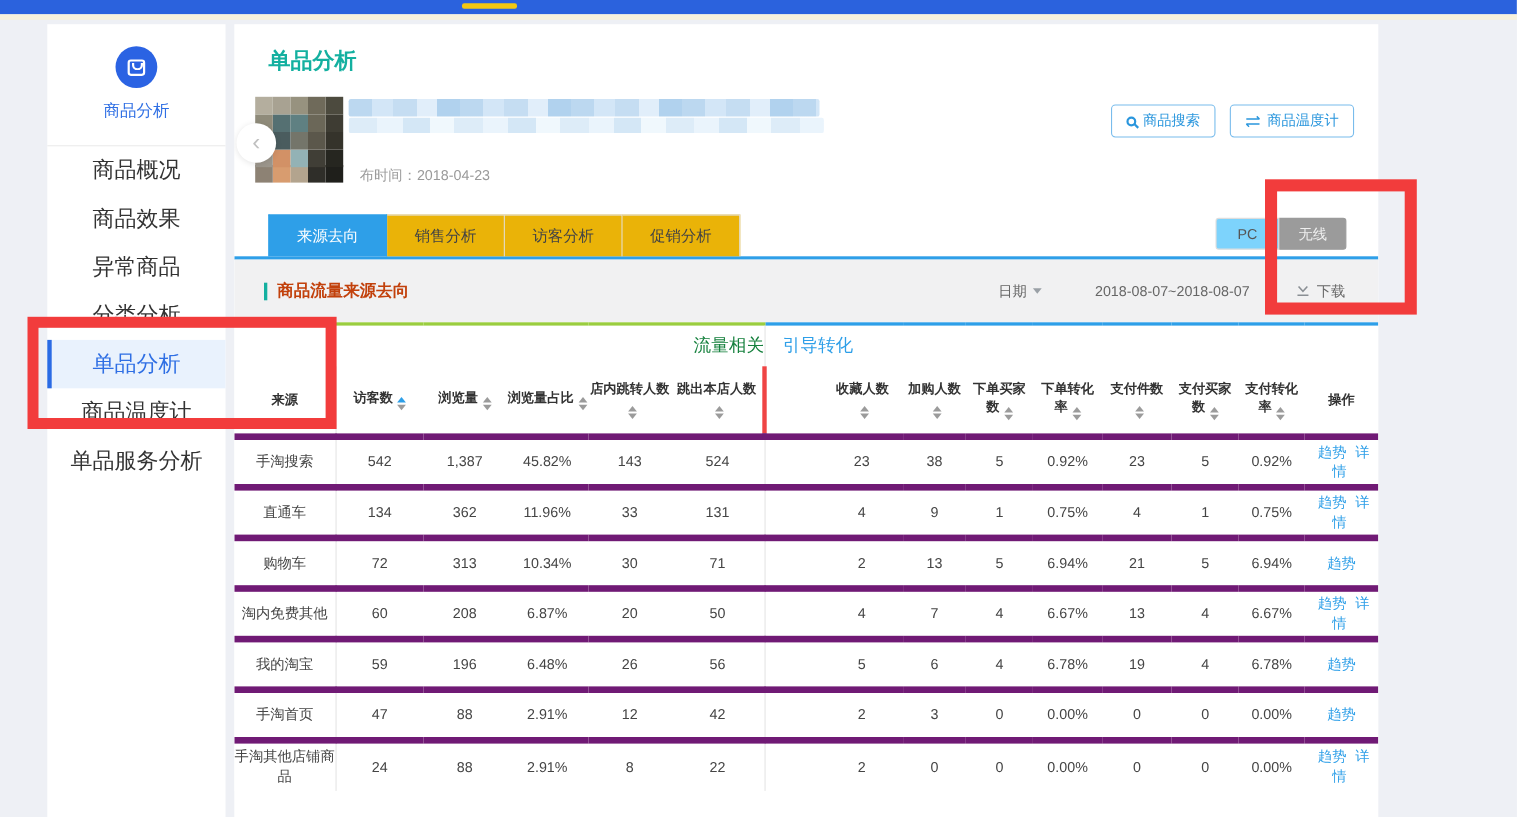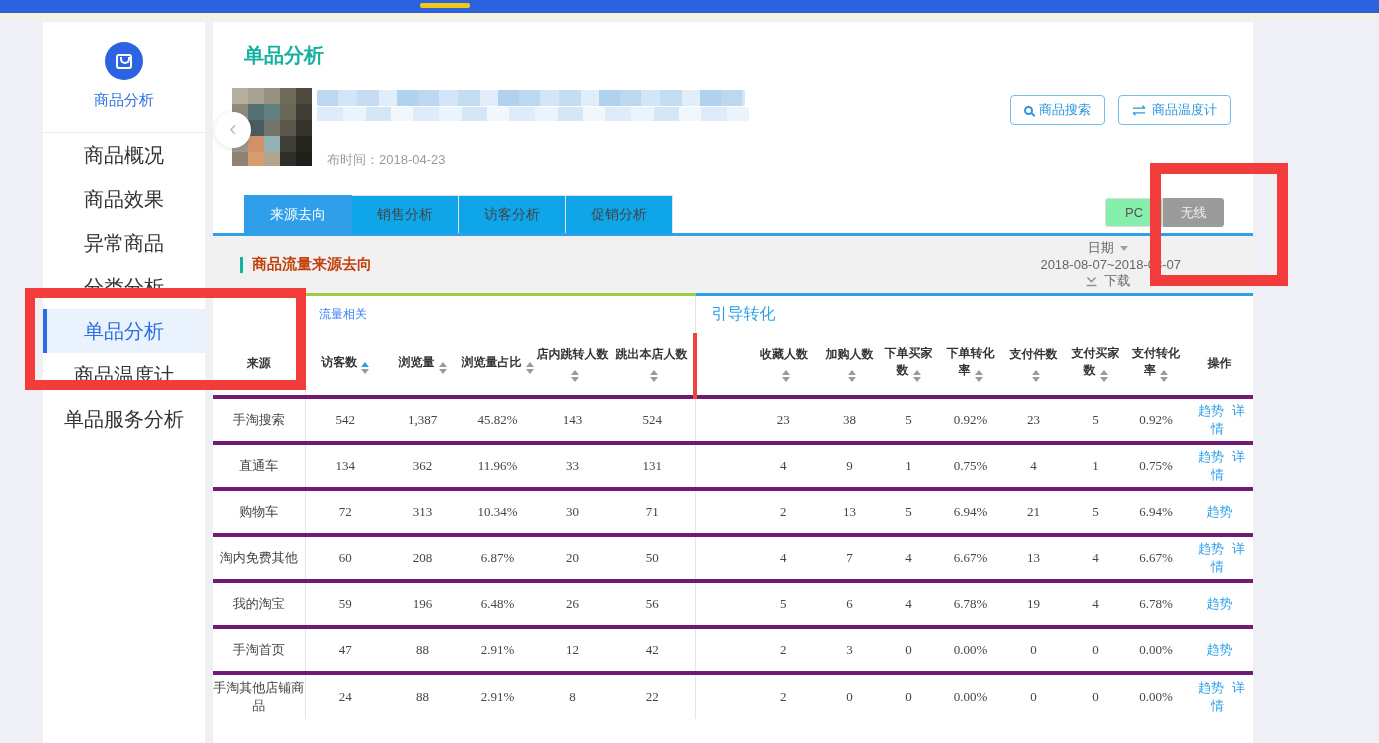--- a/index.html
+++ b/index.html
@@ -41,57 +41,57 @@
   .publish { position:absolute; left:114px; top:129px; font-size:13px; color:#9a9a9a; }
 
   .hbtn { position:absolute; top:73px; height:30px; border:1px solid #79bcec; border-radius:4px; background:#fff; color:#2a96dd; font-size:13px; display:flex; align-items:center; gap:6px; padding:0 13px; cursor:pointer; font-family:inherit; }
   #btn-search { left:797px; }
   #btn-thermo { left:905px; }
   .mag { width:9px; height:9px; border:2px solid #2a96dd; border-radius:50%; position:relative; display:inline-block; }
   .mag::after { content:""; position:absolute; width:2px; height:5px; background:#2a96dd; transform:rotate(-45deg); right:-3px; bottom:-4px; }
 
   
   .tabs { position:absolute; left:31px; top:173px; display:flex; z-index:2; }
-  .tab { height:38px; line-height:37px; padding:0 25px; font-size:14px; color:#444; background:#0ea5e9; border:1px solid #e1e1e1; border-bottom:none; border-left:none; cursor:pointer; }
+  .tab { height:38px; line-height:37px; padding:0 25px; font-size:14px; color:#444; background:#eab308; border:1px solid #e1e1e1; border-bottom:none; border-left:none; cursor:pointer; }
   .tab:first-child { border-left:1px solid #e1e1e1; }
   .tab.active { background:#2e9fe8; color:#fff; border-color:#2e9fe8; }
   .tab-line { position:absolute; left:0; top:211px; width:1040px; height:3px; background:#2e9fe8; }
 
   
   .toggle { position:absolute; left:892px; top:176px; display:flex; z-index:2; }
   .toggle .tg { height:29px; line-height:27px; font-size:13px; text-align:center; cursor:pointer; font-family:inherit; }
-  .tg-pc { width:58px; background:#86efac; color:#555; border:1px solid #ddd; border-radius:3px 0 0 3px; }
+  .tg-pc { width:58px; background:#7dd3fc; color:#555; border:1px solid #ddd; border-radius:3px 0 0 3px; }
   .tg-wl { width:61px; background:#9b9b9b; color:#efefef; border:1px solid #9b9b9b; border-radius:0 3px 3px 0; }
 
   
   .strip { position:absolute; left:0; top:214px; width:1040px; height:57px; background:#f1f1f2; display:flex; align-items:center; }
   .strip-title { margin-left:27px; font-size:15px; font-weight:bold; color:#c2410c; display:flex; align-items:center; }
   .accent { display:inline-block; width:3px; height:16px; background:#14b0a0; margin-right:9px; }
-  .strip-right { margin-left:auto; display:flex; align-items:center; padding-right:30px;flex-direction:column; }
+  .strip-right { margin-left:auto; display:flex; align-items:center; padding-right:30px; }
   .date-label { color:#666; font-size:13px; display:flex; align-items:center; cursor:pointer; }
   .caret { width:0; height:0; border-left:4.5px solid transparent; border-right:4.5px solid transparent; border-top:5px solid #9aa0a6; display:inline-block; margin-left:6px; }
   .date-range { color:#666; font-size:13px; margin:0 42px 0 48px; }
   .download { color:#666; font-size:13px; display:flex; align-items:center; gap:6px; cursor:pointer; }
 
   
   #data-table { position:absolute; left:0; top:271px; width:1040px; border-collapse:collapse; table-layout:fixed; background:#fff; }
   #data-table th, #data-table td { padding:0; }
   .gline th { height:38px; vertical-align:middle; }
-  .g1 { border-top:3px solid #9acd3f; color:#3b82f6; font-size:12px; font-weight:400; text-align:left; padding-left:14px !important; border-right:1px solid #e5e5e5; }
+  .g1 { border-top:3px solid #9acd3f; color:#15803d; font-size:16px; font-weight:400; text-align:right; padding-left:14px !important; border-right:1px solid #e5e5e5; }
   .g2 { border-top:3px solid #2e9fe8; color:#2e9fe8; font-size:16px; font-weight:400; text-align:left; padding-left:16px !important; }
   .lblrow th { height:64px; vertical-align:middle; text-align:center; font-size:12px; font-weight:bold; color:#333; white-space:nowrap; }
   .src-th { border-right:1px solid #e5e5e5; }
   .lblrow th:nth-child(7), #data-table td:nth-child(7) { padding-left:50px !important; }
   .lblrow th:nth-child(6) { border-right:4px solid #ef4444; }
   .sort { display:inline-flex; flex-direction:column; gap:2px; margin-left:4px; vertical-align:-1px; }
   .tri { width:0; height:0; border-left:4px solid transparent; border-right:4px solid transparent; }
   .tri.up { border-bottom:5px solid #9b9b9b; }
   .tri.down { border-top:5px solid #9b9b9b; }
   .sorted .tri.up { border-bottom-color:#2e9fe8; }
-  tbody tr { height:46px; border-top:4px solid #701a75;font-family:Liberation Serif, serif; }
+  tbody tr { height:46px; border-top:6px solid #701a75; }
   tbody td { text-align:center; font-size:13px; color:#454545; }
   td.src { border-right:1px solid #e5e5e5; }
   td.c6 { border-right:1px solid #e5e5e5; }
   td.op a { color:#2e9fe8; text-decoration:none; margin:0 4px; cursor:pointer; }
 
   
   .anno { position:absolute; border:10px solid #f23c3c; z-index:50; pointer-events:none; }
   .anno1 { left:25px; top:288px; width:281px; height:102px; }
   .anno2 { left:1150px; top:163px; width:138px; height:123px; border-width:11px; }
 </style>

